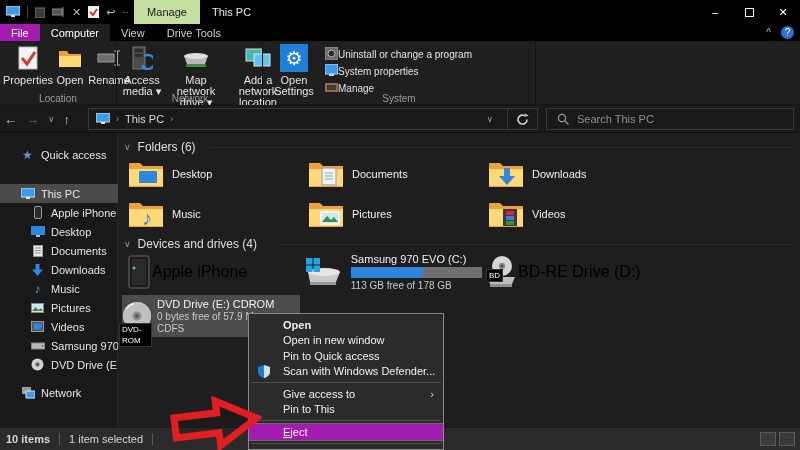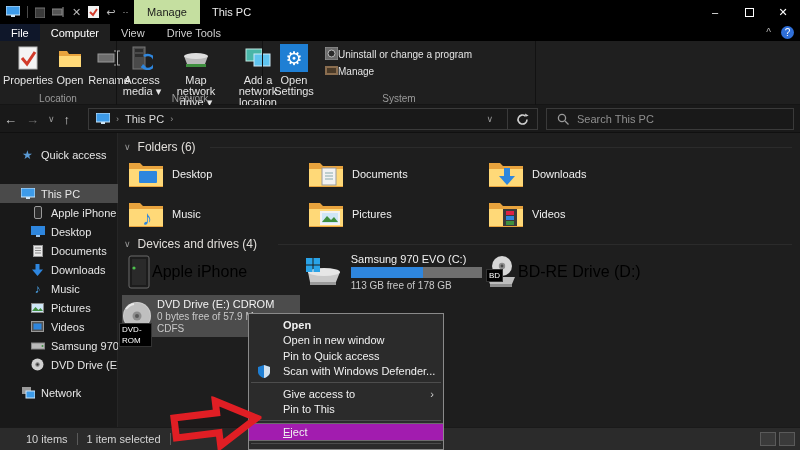--- a/index.html
+++ b/index.html
@@ -15,21 +15,21 @@
   .manage-tab { left:134px; top:0; width:66px; height:24px; background:#c5dfa0; color:#1a1a1a;
     font-size:11px; display:flex; align-items:center; justify-content:center; }
   .win-title { left:212px; top:0; height:24px; display:flex; align-items:center; color:#ececec; font-size:11px; }
   .win-controls { right:0; top:0; height:24px; display:flex; }
   .win-btn { width:34px; height:24px; display:flex; align-items:center; justify-content:center; color:#fff; font-size:11px; }
   .max-box { width:9px; height:9px; border:1px solid #fff; }
 
   
   #tabrow { left:0; top:24px; width:800px; height:17px; background:#000; display:flex; }
   .rtab { height:17px; display:flex; align-items:center; justify-content:center; font-size:11px; color:#cfcfcf; padding:0 11px; }
-  .rtab.file { background:#0f172a; color:#fff; }
+  .rtab.file { background:#a21caf; color:#fff; }
   .rtab.active { background:#1f1f1f; color:#fff; }
   .ribbon-aux { position:absolute; right:6px; top:26px; display:flex; gap:10px; align-items:center; }
   .collapse-chevron { color:#bbb; font-size:10px; }
   .help-circle { width:13px; height:13px; border-radius:50%; background:#2f6fd8; color:#fff; font-size:10px;
     display:flex; align-items:center; justify-content:center; }
 
   
   #ribbon { left:0; top:41px; width:800px; height:64px; background:#1f1f1f; border-bottom:1px solid #151515; }
   .rgroup { position:absolute; top:0; height:64px; }
   .rgroup .glabel { position:absolute; bottom:1px; width:100%; text-align:center; font-size:10px; color:#9a9a9a; }
@@ -237,20 +237,27 @@
       <div class="smallstack" style="left:62px; top:5px;">
         <div class="sbtn">
           <svg width="13" height="13" viewBox="0 0 13 13">
               <rect x="0" y="0" width="13" height="13" fill="#6b6b6b" stroke="#999"></rect>
               <circle cx="6.5" cy="6.5" r="3.5" fill="#2b2b2b" stroke="#bbb"></circle>
             </svg>
           <span>Uninstall or change a program</span>
         </div>
         <div class="sbtn">
           <svg width="13" height="13" viewBox="0 0 13 13">
+              <rect x="0" y="0" width="13" height="10" fill="#3d9be9" stroke="#bcd9f2"></rect>
+              <rect x="4" y="10" width="5" height="2" fill="#bcd9f2"></rect>
+            </svg>
+          <span>System properties</span>
+        </div>
+        <div class="sbtn">
+          <svg width="13" height="13" viewBox="0 0 13 13">
               <rect x="0" y="2" width="13" height="9" fill="#8a6d4f" stroke="#b49" stroke-width="0"></rect>
               <rect x="2" y="4" width="9" height="5" fill="#4a3a28"></rect>
             </svg>
           <span>Manage</span>
         </div>
       </div>
       <div class="glabel">System</div>
     </div>
     <div class="gsep" style="left:535px;"></div>
   </div>
@@ -574,21 +581,21 @@
     <div class="mi">
         <span>Copy</span>
       </div>
   </div>
 
   <svg class="abs" id="red-arrow" viewBox="0 0 92 56">
     <polygon points="5,17 48,17 48,5 87,27 48,50 48,37 5,37" fill="rgba(30,10,10,0.15)" stroke="#e01e24" stroke-width="7" stroke-linejoin="miter"></polygon>
   </svg>
 
   <div class="abs" id="statusbar">
-    <span style="margin-left:26px;">10 items</span>
+    <span style="margin-left:6px;font-weight:bold;">10 items</span>
     <span class="st-sep"></span>
     <span>1 item selected</span>
     <span class="st-sep"></span>
     <span class="view-toggles">
       <span class="vt"></span>
       <span class="vt"></span>
     </span>
     <span class="watermark">wsxdn.com</span>
   </div>
 

